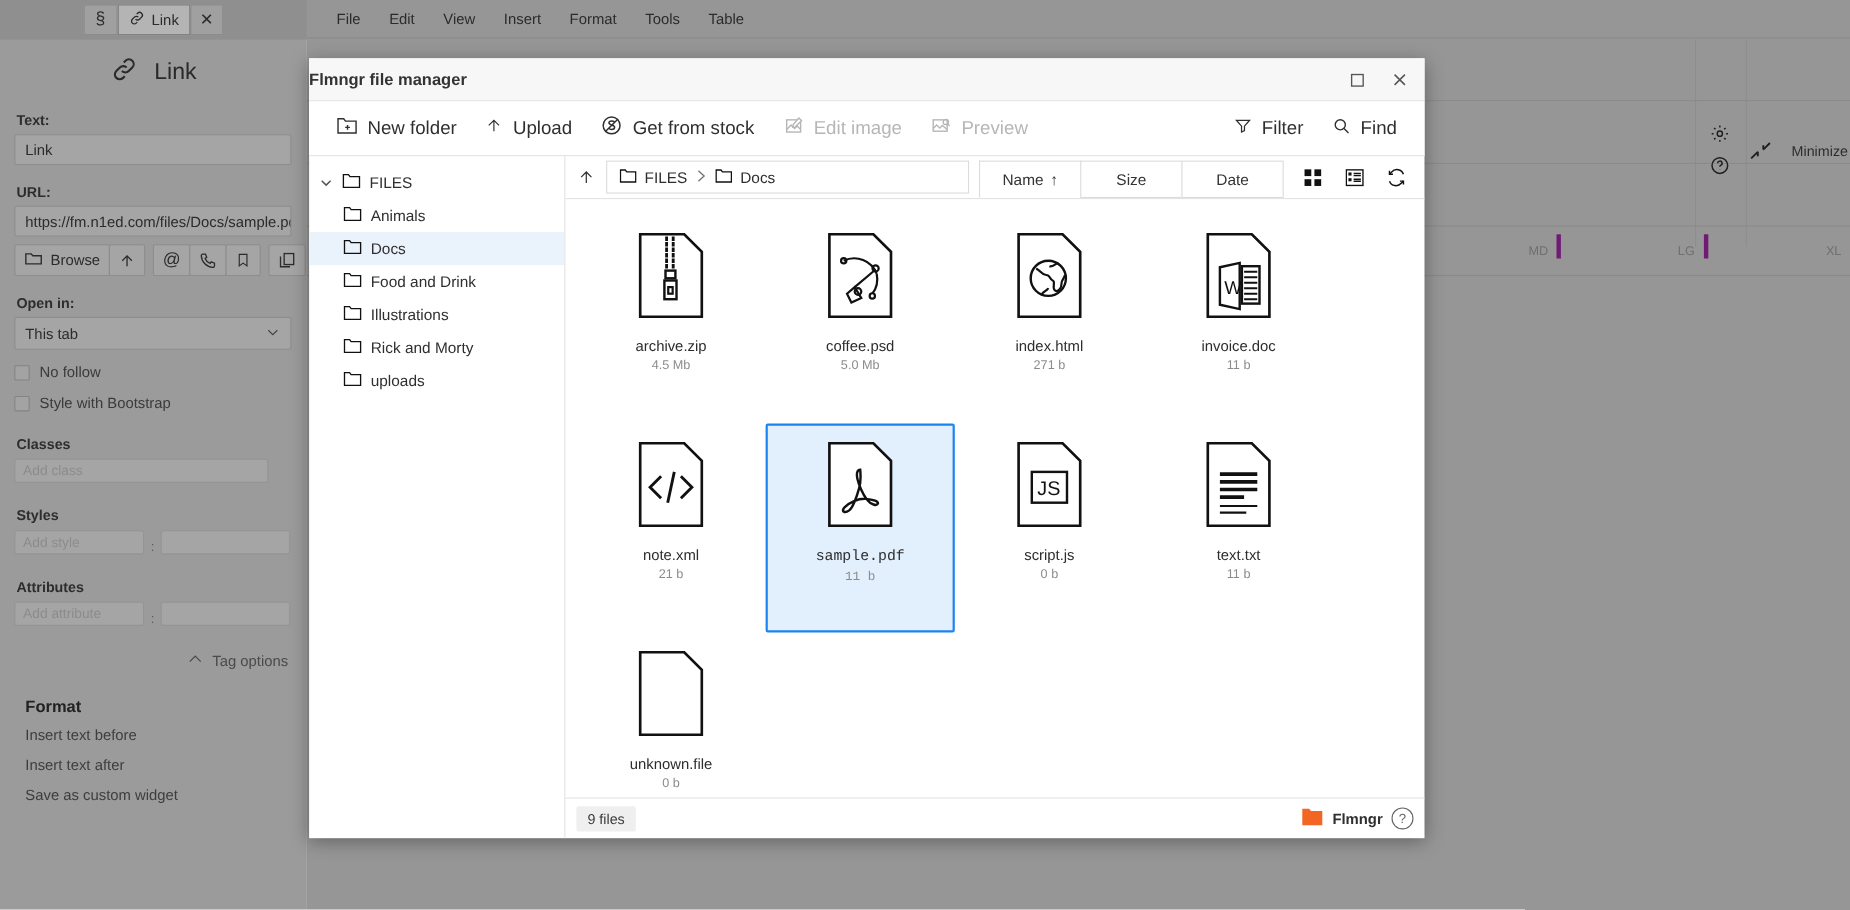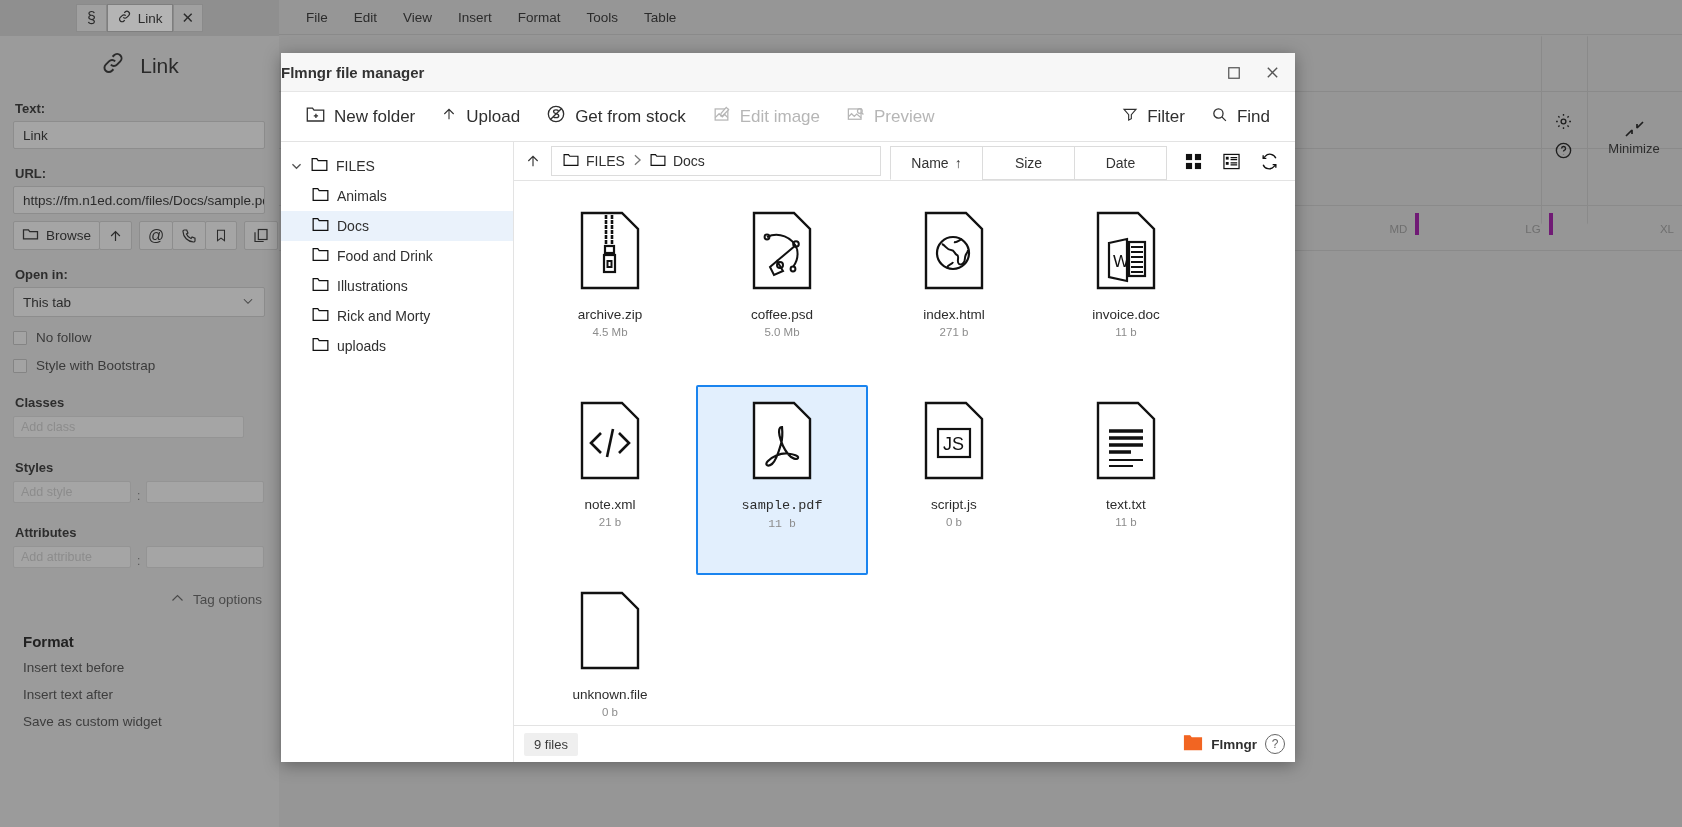--- a/index.html
+++ b/index.html
@@ -91,21 +91,21 @@
   #toolbar2 {
     height:57px; display:flex; align-items:center; border-bottom:1px solid #8a8a8a;
     padding-left:10px; position:relative;
   }
   .tb-ico { width:46px; height:46px; display:flex; align-items:center; justify-content:center;
             color:#1f1f1f; cursor:pointer; }
   .tb-ico.sm { width:26px; }
   .tb-right { position:absolute; right:0; top:0; height:57px; display:flex; }
   .tb-right .cell { border-left:1px solid #8a8a8a; display:flex; align-items:center; justify-content:center; }
   #gearcell { width:46px; flex-direction:column; gap:7px; }
-  #mincell { width:95px; flex-direction:column; gap:2px; font-size:13px; color:#2c2c2c; cursor:pointer; }
+  #mincell { width:95px; flex-direction:row; gap:2px; font-size:13px; color:#2c2c2c; cursor:pointer;justify-content:space-between; }
 
   .edrow { border-bottom:1px solid #8a8a8a; }
   #sizebar { position:absolute; right:0; top:213px; width:400px; height:22px; display:flex; }
   .szcell { flex:1; border-left:4px solid #701a75; font-size:11.5px; color:#6f6f6f;
             display:flex; align-items:flex-end; justify-content:flex-end; padding-right:8px; }
 
   
   #fm {
     position:absolute; left:281px; top:53px; width:1014px; height:709px;
     background:#ffffff; box-shadow:0 3px 16px rgba(0,0,0,.35);

